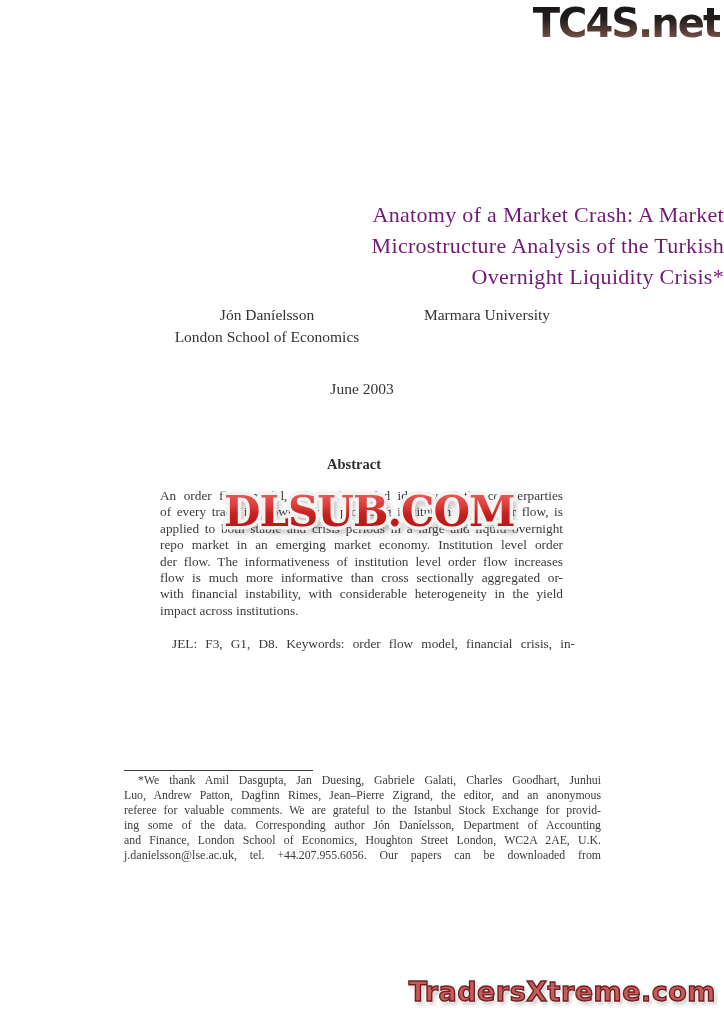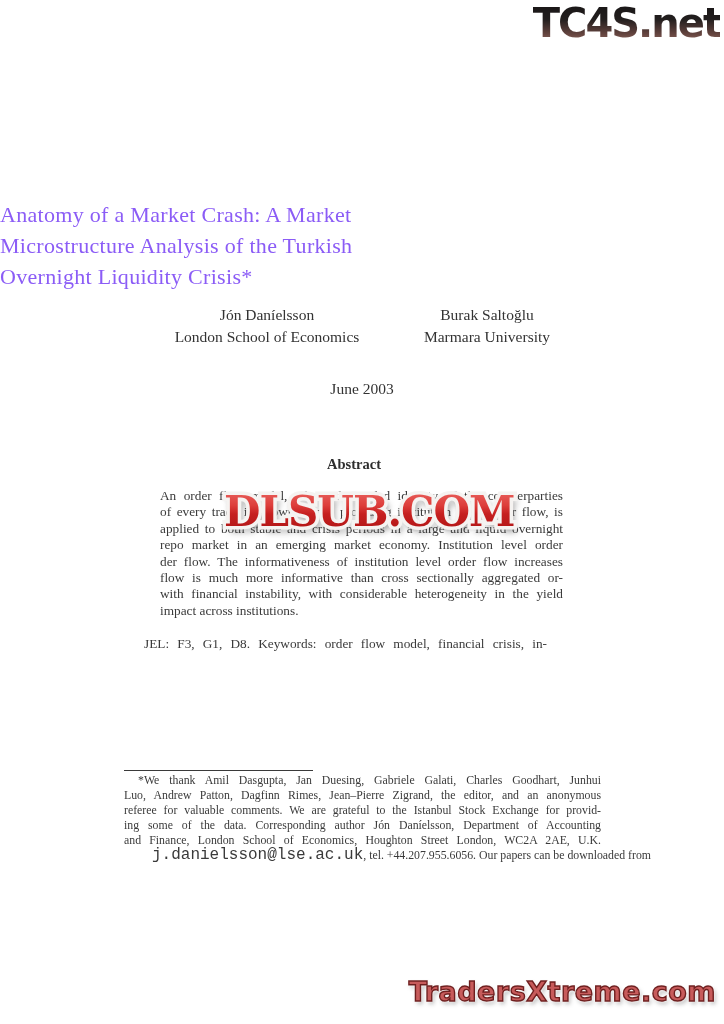--- a/index.html
+++ b/index.html
@@ -12,39 +12,39 @@
   .logo-top {
     position:absolute; top:0px; right:4px;
     font-family:"DejaVu Sans", sans-serif; font-weight:bold;
     font-size:40px; letter-spacing:-2px; white-space:nowrap;
     background:linear-gradient(180deg,#171415 0%,#221e1e 42%,#64443f 74%,#a2776b 100%);
     -webkit-background-clip:text; background-clip:text; color:transparent;
   }
 
   
   .title {
-    position:absolute; top:199px; left:0; width:724px; text-align:left;
-    font-size:22px; line-height:31px; color:#8b5cf6; letter-spacing:0.3px;
+    position:absolute; top:199px; left:0; width:724px; text-align:right;
+    font-size:22px; line-height:31px; color:#701a75; letter-spacing:0.3px;
   }
   .author-col { position:absolute; top:304px; text-align:center; font-size:15.5px; line-height:22px; color:#333; }
   .author-1 { left:152px; width:230px; }
   .author-2 { left:398px; width:178px; }
   .date { position:absolute; top:380px; left:0; width:724px; text-align:center; font-size:15.5px; color:#333; }
 
   
   .abstract-head {
     position:absolute; top:456px; left:152px; width:404px; text-align:center;
     font-size:14.5px; font-weight:bold; color:#2e2e2e;
   }
   .abstract-body {
     position:absolute; top:488px; left:160px; width:403px;
     font-size:13.3px; line-height:16.4px; color:#3a3a3a;
   }
   .jel {
-    position:absolute; top:636px; left:144px; width:403px;
+    position:absolute; top:636px; left:172px; width:403px;
     font-size:13.3px; line-height:16.4px; color:#3a3a3a;
   }
   .jline { text-align:justify; text-align-last:justify; white-space:nowrap; }
   .jline-last { text-align:left; white-space:nowrap; }
 
   
   .watermark {
     position:absolute; top:488px; left:224px;
     font-family:"DejaVu Serif", serif; font-weight:bold;
     font-size:42px; letter-spacing:-1px; white-space:nowrap; line-height:1.16;
@@ -60,21 +60,21 @@
     -webkit-background-clip:text; background-clip:text; color:transparent;
   }
 
   
   .footnote-rule { position:absolute; top:770px; left:124px; width:189px; border-top:1px solid #3a3a3a; height:0; }
   .footnote {
     position:absolute; top:773px; left:124px; width:477px;
     font-size:11.8px; line-height:15px; color:#3a3a3a;
   }
   .footnote .indent { text-indent:14px; }
-  .mono { font-family:Liberation Mono, monospace; font-size:16px;margin-left:28px; }
+  .mono { font-family:Liberation Serif, serif; font-size:12px; }
 
   
   .logo-bottom {
     position:absolute; top:976px; right:8px;
     font-family:"DejaVu Sans", sans-serif; font-weight:bold;
     font-size:27px; letter-spacing:0.5px; white-space:nowrap;
     color:#c75b5b; -webkit-text-stroke:1.4px #6e1f1f;
     text-shadow:0 0 2px #ffffff, 0 0 3px #ffffff, 0 0 4px #ffffff,
                 2px 3px 4px rgba(40,40,40,0.35);
   }
@@ -90,21 +90,20 @@
     <div>Anatomy of a Market Crash: A Market</div>
     <div>Microstructure Analysis of the Turkish</div>
     <div>Overnight Liquidity Crisis*</div>
   </div>
 
   <div class="author-col author-1">
     <div>Jón Daníelsson</div>
     <div>London School of Economics</div>
   </div>
   <div class="author-col author-2">
-    <div>Burak Saltoğlu</div>
     <div>Marmara University</div>
   </div>
 
   <div class="date">June 2003</div>
 
   <div class="abstract-head">Abstract</div>
 
   <div class="abstract-body">
     <div class="jline">An order flow model, where the coded identity of the counterparties</div>
     <div class="jline">of every trade is known, hence providing institution level order flow, is</div>

